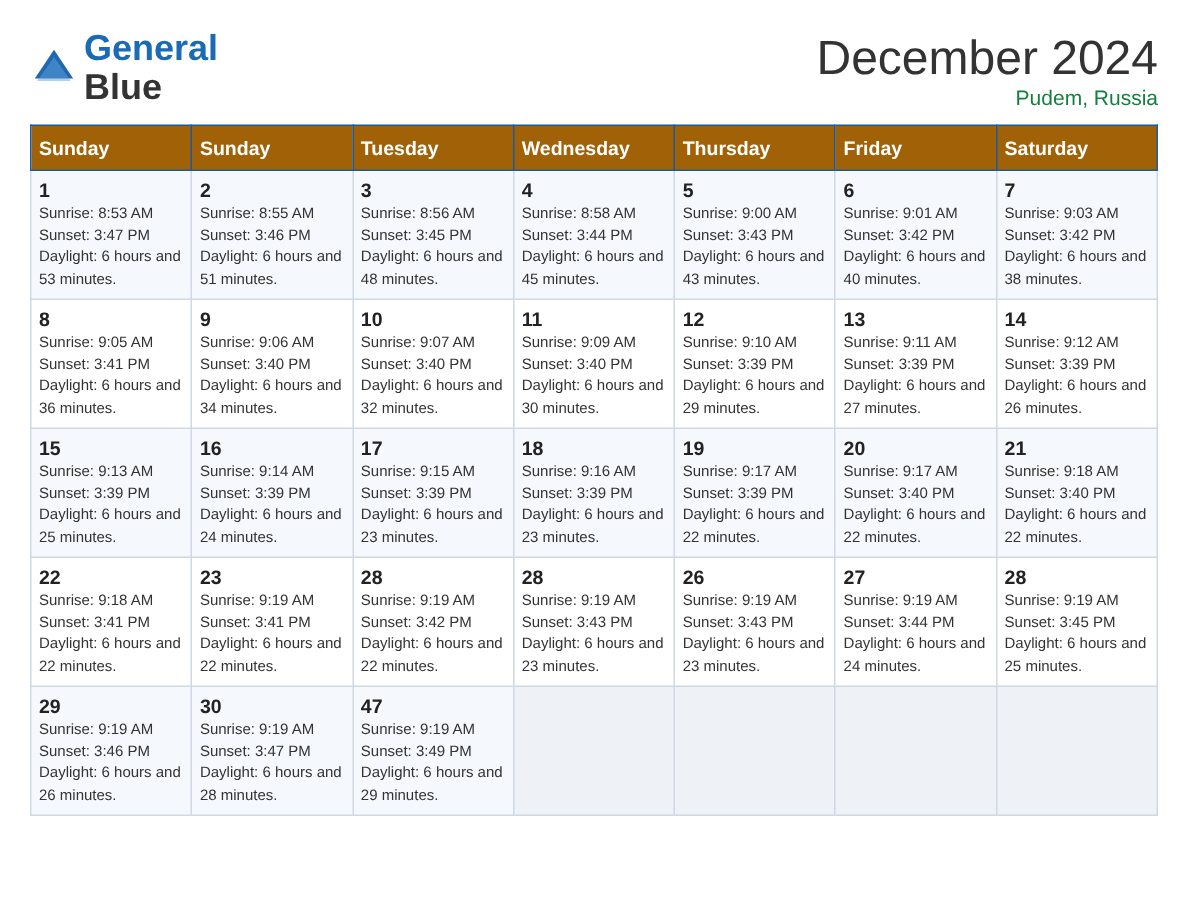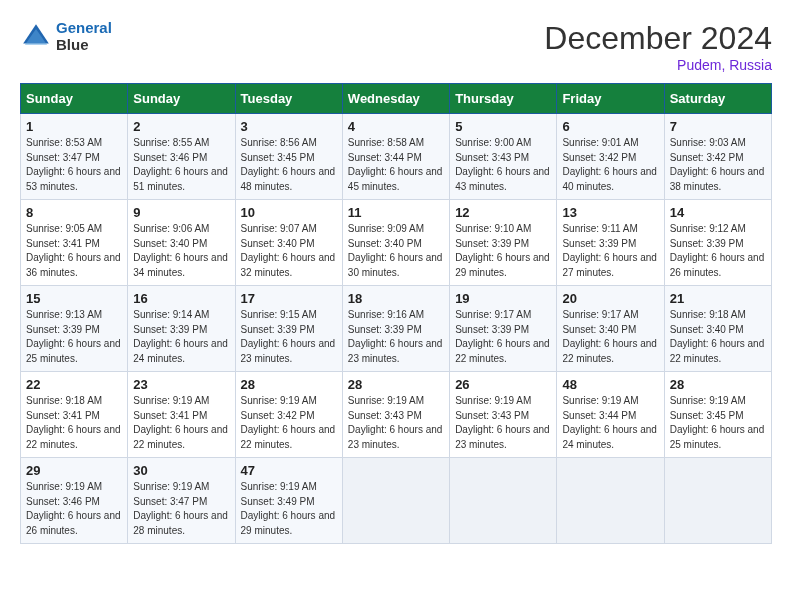--- a/index.html
+++ b/index.html
@@ -15,21 +15,21 @@
       justify-content: space-between;
       align-items: flex-start;
       margin-bottom: 10px;
     }
     .logo {
       display: flex;
       align-items: center;
       gap: 4px;
     }
     .logo-text {
-      font-size: 15px;
+      font-size: 24px;
       font-weight: bold;
       color: #333;
       line-height: 1.1;
     }
     .logo-text span {
       color: #1a6ab5;
     }
     .logo-icon {
       width: 32px;
       height: 32px;
@@ -38,29 +38,29 @@
       text-align: right;
     }
     .month-title {
       font-size: 32px;
       font-weight: normal;
       color: #333;
       margin-left: 22px;
     }
     .subtitle {
       font-size: 14px;
-      color: #6d28d9;
+      color: #15803d;
     }
     table {
       width: 100%;
       border-collapse: collapse;
       font-size: 10.5px;
     }
     thead tr th {
-      background-color: #15803d;
+      background-color: #a16207;
       color: #fff;
       padding: 7px 5px;
       text-align: left;
       font-size: 13px;
       font-weight: bold;
       border: 1px solid #1a5a9e;
     }
     tbody tr {
       background: #fff;
     }
@@ -228,21 +228,21 @@
         </td>
         <td>
           <span class="day-num">28</span>
           <div class="day-info">Sunrise: 9:19 AM<br>Sunset: 3:43 PM<br>Daylight: 6 hours and 23 minutes.</div>
         </td>
         <td>
           <span class="day-num">26</span>
           <div class="day-info">Sunrise: 9:19 AM<br>Sunset: 3:43 PM<br>Daylight: 6 hours and 23 minutes.</div>
         </td>
         <td>
-          <span class="day-num">48</span>
+          <span class="day-num">27</span>
           <div class="day-info">Sunrise: 9:19 AM<br>Sunset: 3:44 PM<br>Daylight: 6 hours and 24 minutes.</div>
         </td>
         <td>
           <span class="day-num">28</span>
           <div class="day-info">Sunrise: 9:19 AM<br>Sunset: 3:45 PM<br>Daylight: 6 hours and 25 minutes.</div>
         </td>
       </tr>
       <tr>
         <td>
           <span class="day-num">29</span>

